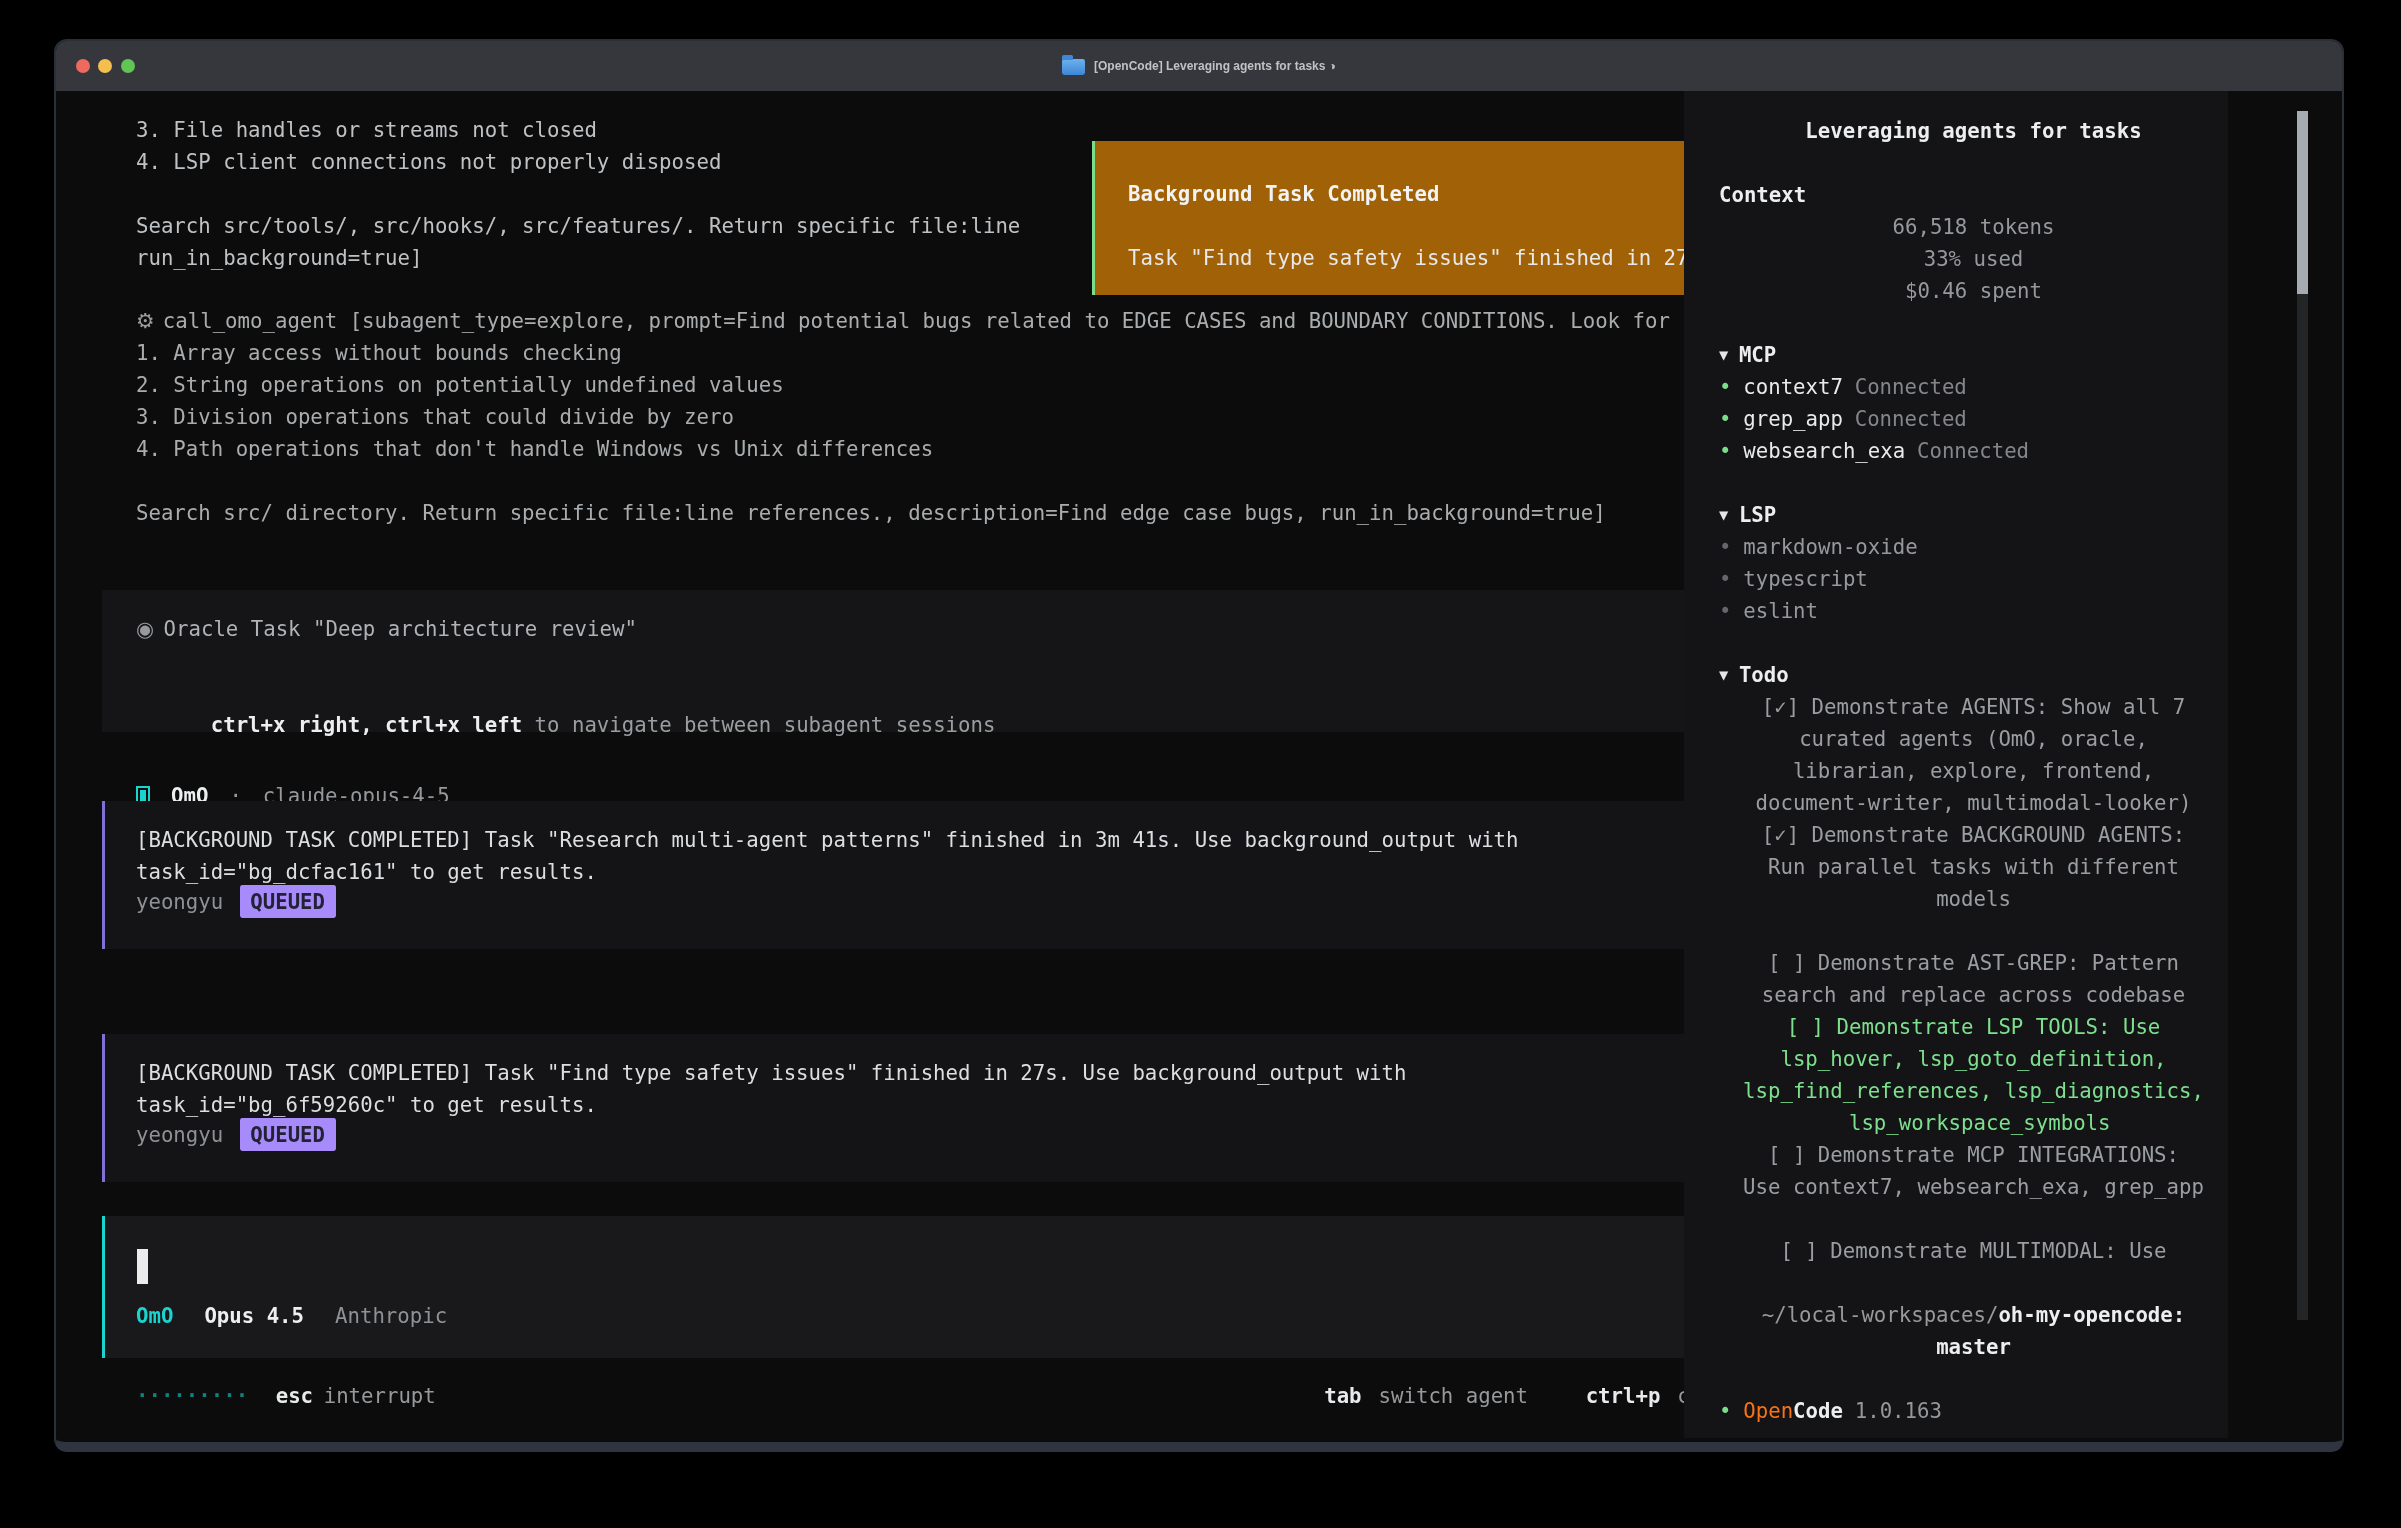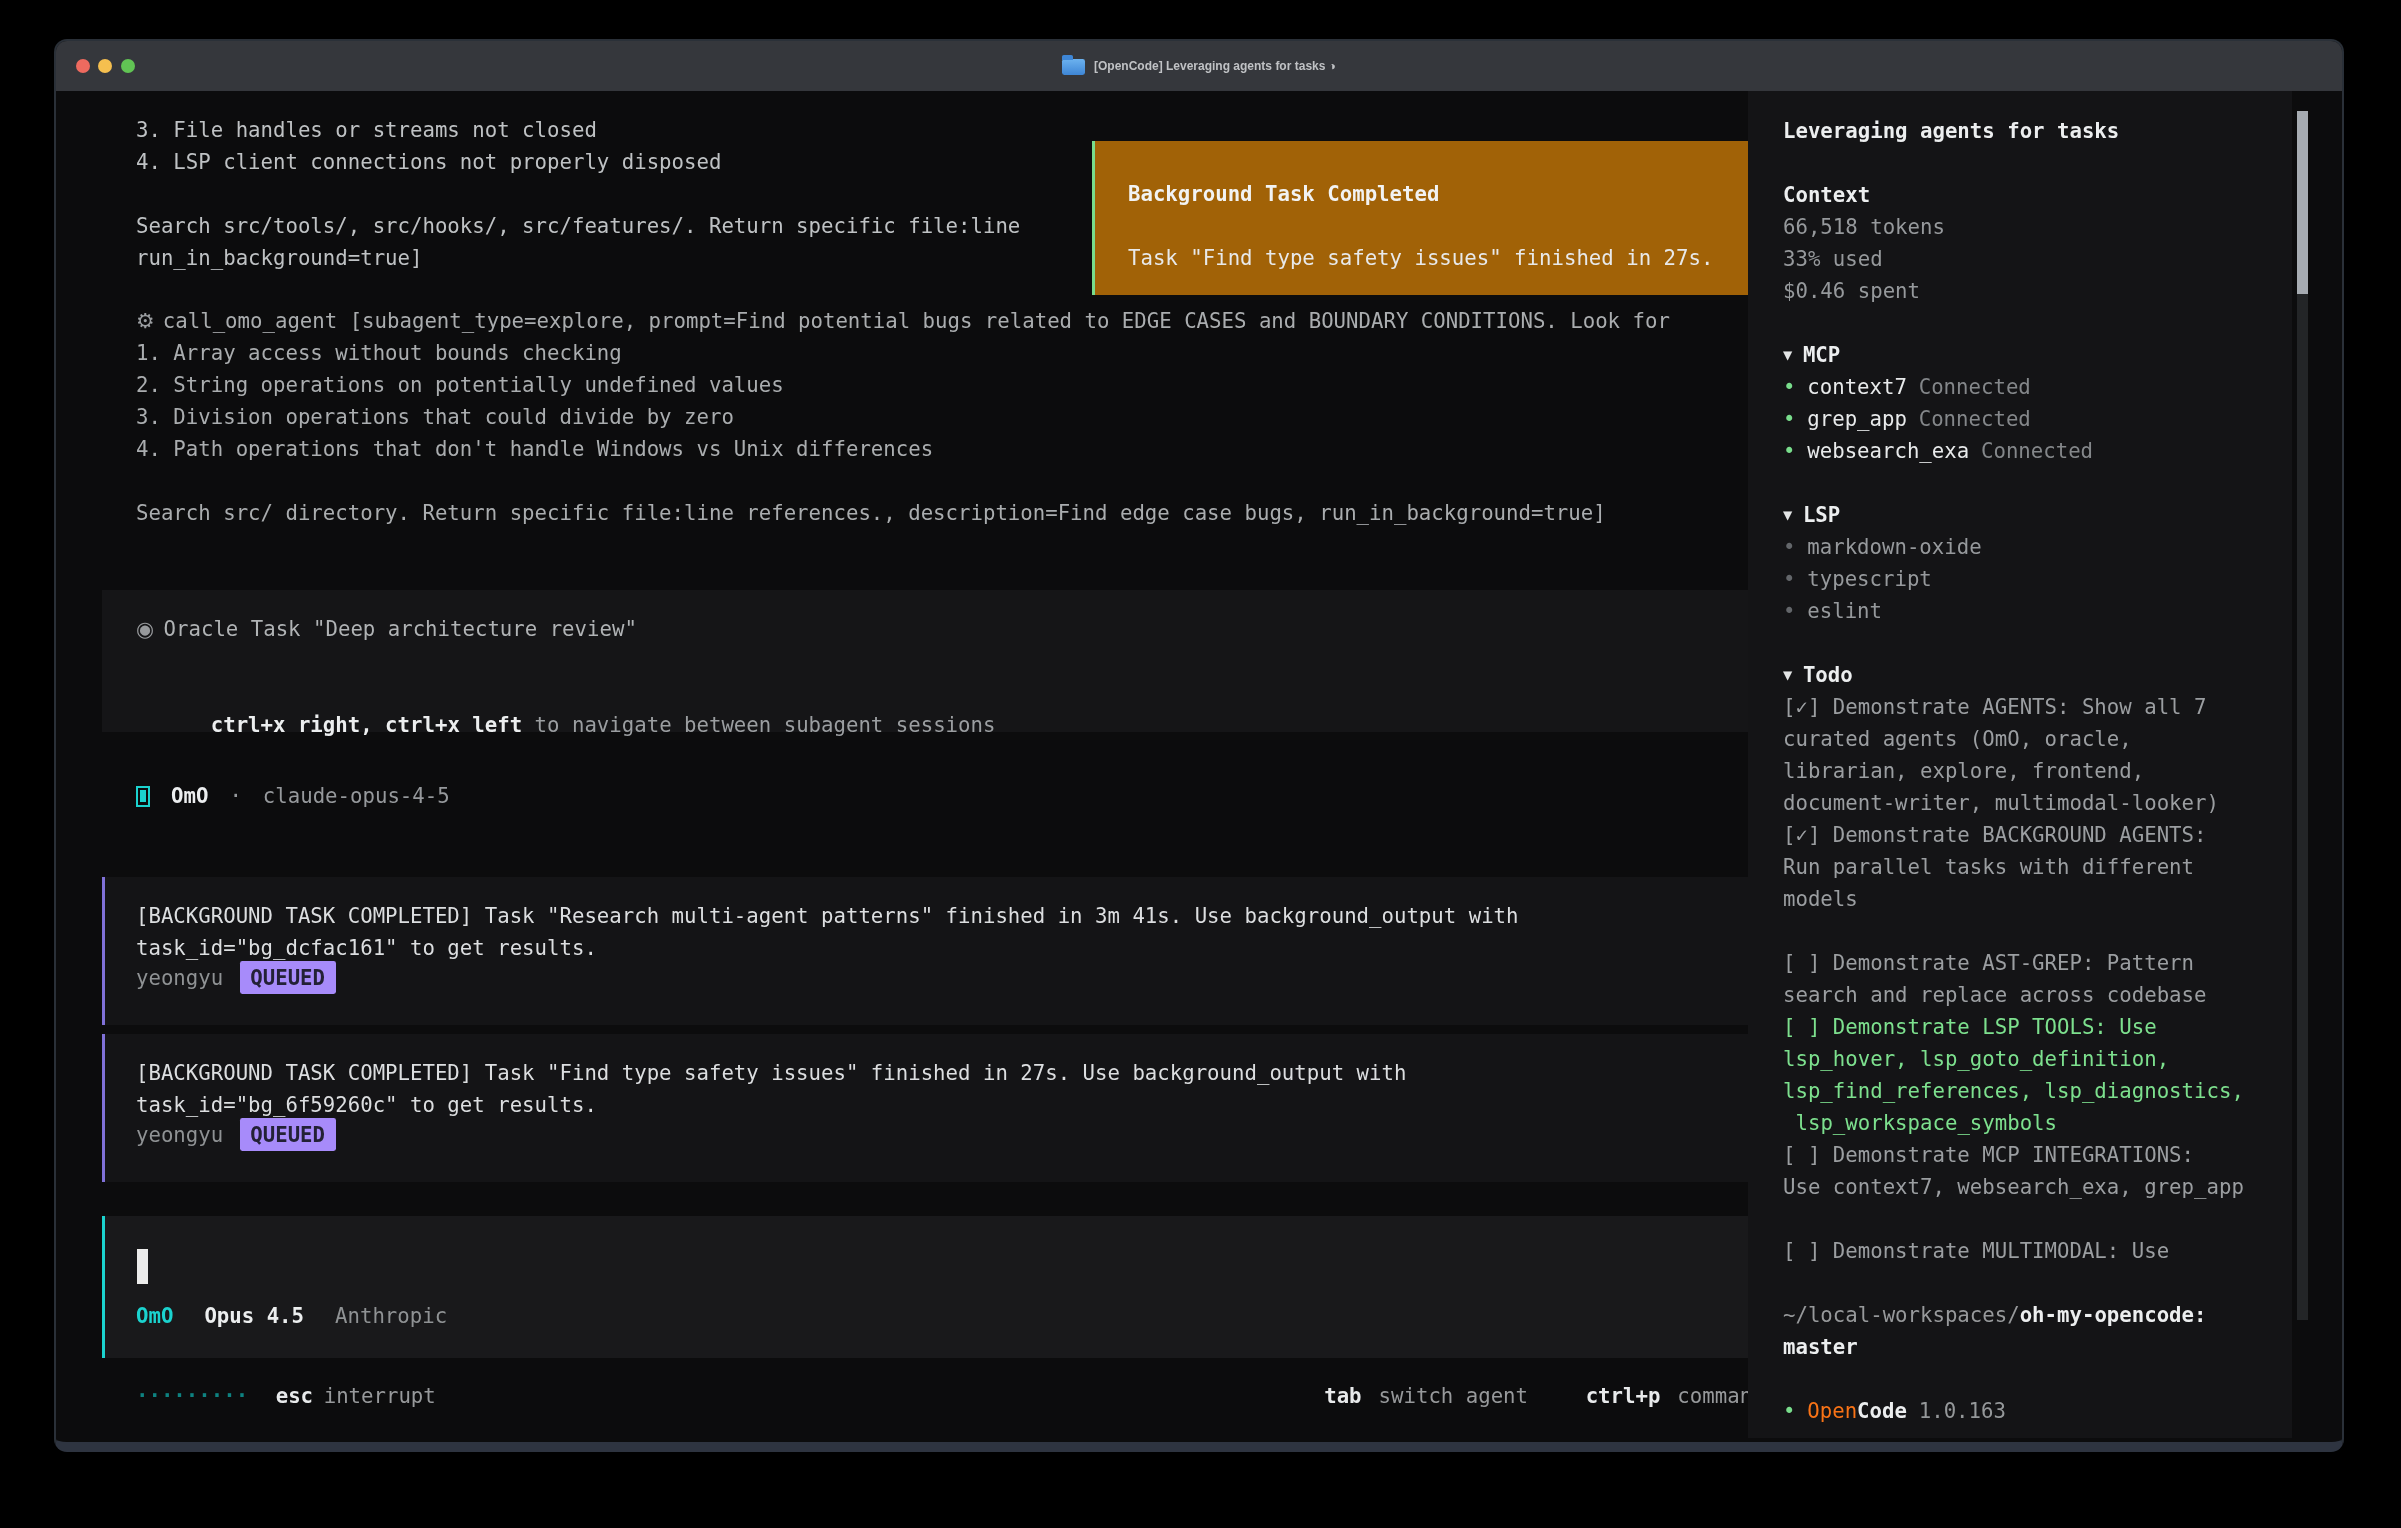--- a/index.html
+++ b/index.html
@@ -41,21 +41,21 @@
   .oracle-hint{position:absolute;left:34px;top:87px;white-space:pre;}
   .hint-key{font-weight:bold;color:#eceeef;}
   .hint-rest{color:#9b9ea1;}
   .agent-row{left:80px;top:739px;height:32px;display:flex;align-items:center;gap:21px;}
   .agent-cursor{width:14px;height:21px;border:2.4px solid var(--cyan);display:flex;
     align-items:center;justify-content:center;}
   .agent-cursor i{display:block;width:5.9px;height:11.8px;background:var(--cyan);}
   .agent-name{font-weight:bold;color:#eceeef;}
   .agent-sep,.agent-model{color:#96999c;}
   .task-block{width:1650px;height:148px;background:#141416;border-left:3.5px solid var(--purple-border);}
-  .tb1{left:46px;top:836px;padding-left:48px;} .tb2{left:46px;top:993px;}
+  .tb1{left:46px;top:760px;padding-left:48px;} .tb2{left:46px;top:993px;}
   .task-text{position:absolute;left:31px;top:22.5px;color:#dcdee0;}
   .task-meta{position:absolute;left:31px;top:84px;display:flex;align-items:center;gap:16.5px;}
   .task-user{color:#8f9294;}
   .badge{display:inline-block;background:var(--purple);color:var(--badge-text);font-weight:bold;
     padding:0.6px 10.6px;border-radius:2.4px;}
   .input-box{left:46px;top:1175px;width:1675px;height:142px;background:#19191b;
     border-left:3.5px solid var(--cyan);}
   .cursor-block{position:absolute;left:32px;top:33px;width:10.6px;height:35px;background:#ececec;}
   .input-meta{position:absolute;left:31px;top:84px;display:flex;gap:31px;}
   .in-agent{color:var(--cyan);font-weight:bold;}
@@ -65,22 +65,22 @@
   .spinner{color:var(--teal-dim);font-weight:bold;letter-spacing:0;}
   .fkey{font-weight:bold;color:#e8eaeb;}
   .flabel{color:#97999b;}
   .footer-left{display:flex;gap:10.6px;align-items:center;}
   .footer-right{margin-left:auto;display:flex;gap:17px;align-items:center;text-align:right;}
   .gap60{width:23.6px;}
   .esc-group{margin-left:17px;display:flex;gap:10.6px;}
   .scroll-thumb{position:absolute;width:10.6px;border-radius:5.3px;}
   .sb-main-top{left:1692px;top:69px;height:32px;background:#26282b;}
   .sb-main-bot{left:1692px;top:1101px;height:46px;background:#b9bdc1;}
-  .sidebar{position:absolute;left:1692px;top:50px;width:544px;height:1347px;background:#141416;
-    padding:23.6px 0 0 35px;}
+  .sidebar{position:absolute;left:1628px;top:50px;width:544px;height:1347px;background:#141416;
+    padding:23.6px 0 0 35px;text-align:center;}
   .sb-title{font-weight:bold;color:#eceeef;margin-bottom:32px;}
   .sb-section{margin-bottom:32px;}
   .sb-head{display:flex;gap:10.6px;align-items:center;font-weight:bold;color:#eceeef;}
   .tri{font-size:15.4px;color:#e3e5e6;}
   .sb-line{color:#96999c;}
   .mcp-row{display:flex;gap:11.8px;}
   .mcp-bullet{color:var(--green);}
   .mcp-name{color:#e8eaeb;}
   .mcp-status{color:#84878a;}
   .lsp-bullet{color:#63666a;}

